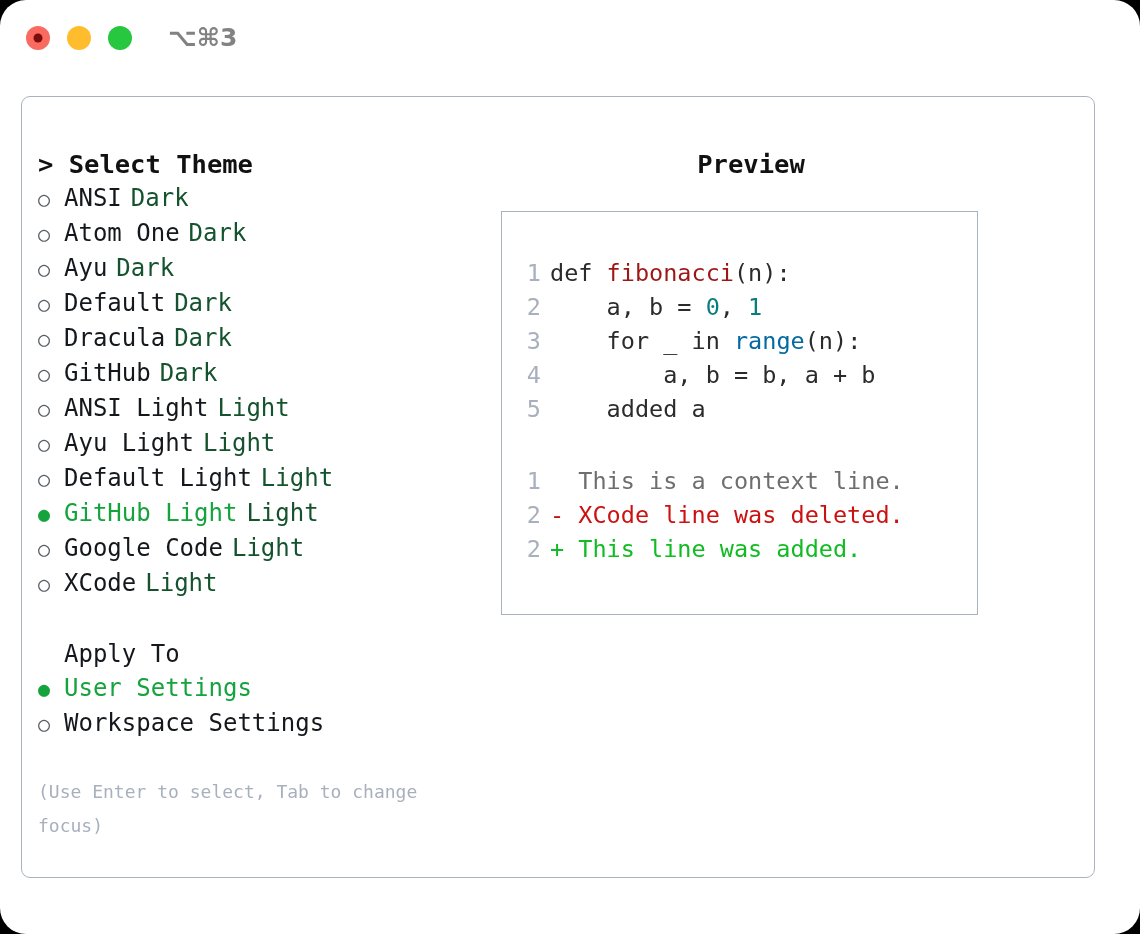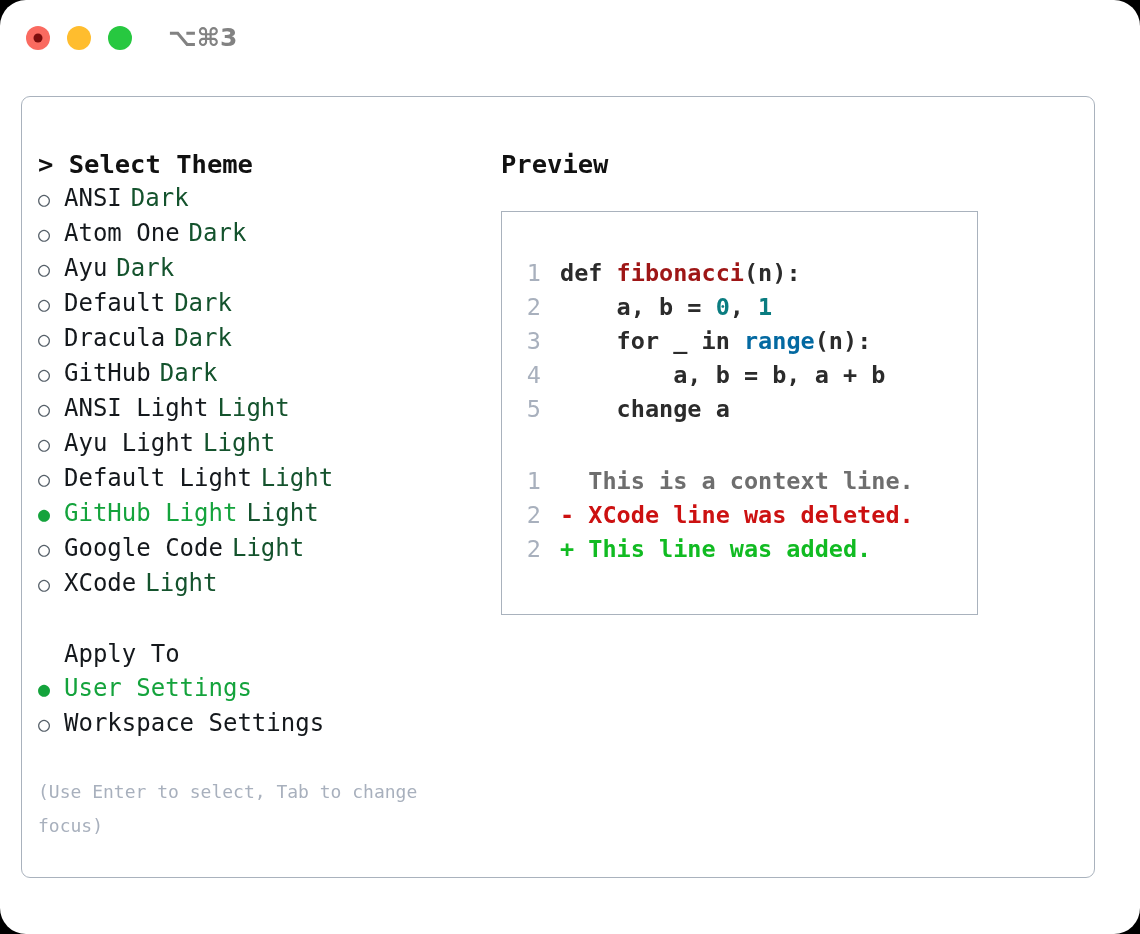--- a/index.html
+++ b/index.html
@@ -136,20 +136,21 @@
     left: 479px;
     top: 50px;
     width: 500px;
   }
   .preview-title {
     font-size: 25.5px;
     font-weight: bold;
     color: #111111;
     line-height: 34px;
     white-space: pre;
+    text-align: center;
   }
   .preview-box {
     margin-top: 30px;
     width: 477px;
     height: 404px;
     border: 1.8px solid #a9b2bd;
     box-sizing: border-box;
     background: #ffffff;
     position: relative;
   }
@@ -167,23 +168,22 @@
     white-space: pre;
   }
   .lineno {
     display: inline-block;
     width: 26px;
     flex: 0 0 26px;
     text-align: right;
     color: #a8b0bd;
   }
   .code-text {
-    margin-left: 19px;
+    margin-left: 9px;
     color: #2b2b2b;
-    font-weight: bold;
   }
   .tok-fn   { color: #9e1616; }
   .tok-num  { color: #0a7c80; }
   .tok-call { color: #0369a1; }
   .diff-area {
     position: absolute;
     left: 13px;
     top: 252px;
     right: 6px;
   }
@@ -239,21 +239,21 @@
       </div>
 
       <div class="right-col">
         <div class="preview-title">Preview</div>
         <div class="preview-box">
           <div class="code-area" id="code-area">
               <div class="code-line"><span class="lineno">1</span><span class="code-text"><span>def </span><span class="tok-fn">fibonacci</span><span>(n):</span></span></div>
               <div class="code-line"><span class="lineno">2</span><span class="code-text"><span>    a, b = </span><span class="tok-num">0</span><span>, </span><span class="tok-num">1</span></span></div>
               <div class="code-line"><span class="lineno">3</span><span class="code-text"><span>    for _ in </span><span class="tok-call">range</span><span>(n):</span></span></div>
               <div class="code-line"><span class="lineno">4</span><span class="code-text"><span>        a, b = b, a + b</span></span></div>
-              <div class="code-line"><span class="lineno">5</span><span class="code-text"><span>    change a</span></span></div>
+              <div class="code-line"><span class="lineno">5</span><span class="code-text"><span>    added a</span></span></div>
             </div>
           <div class="diff-area" id="diff-area">
               <div class="code-line"><span class="lineno">1</span><span class="code-text diff-ctx">  This is a context line.</span></div>
               <div class="code-line"><span class="lineno">2</span><span class="code-text diff-del">- XCode line was deleted.</span></div>
               <div class="code-line"><span class="lineno">2</span><span class="code-text diff-add">+ This line was added.</span></div>
             </div>
         </div>
       </div>
 
     </div>

